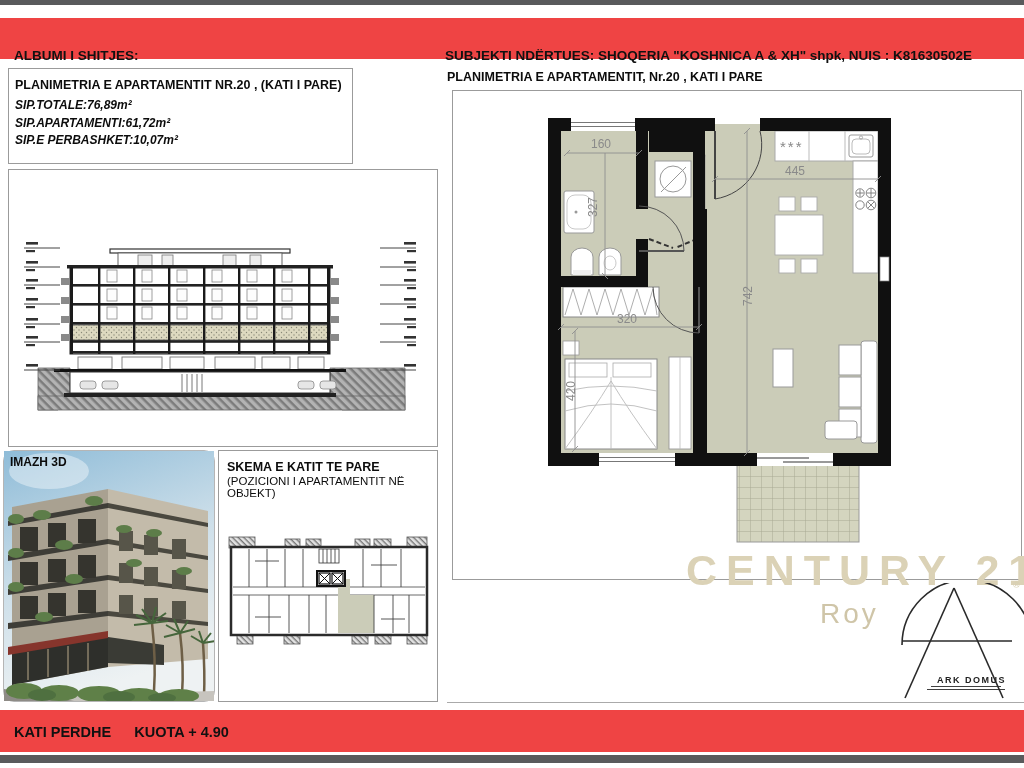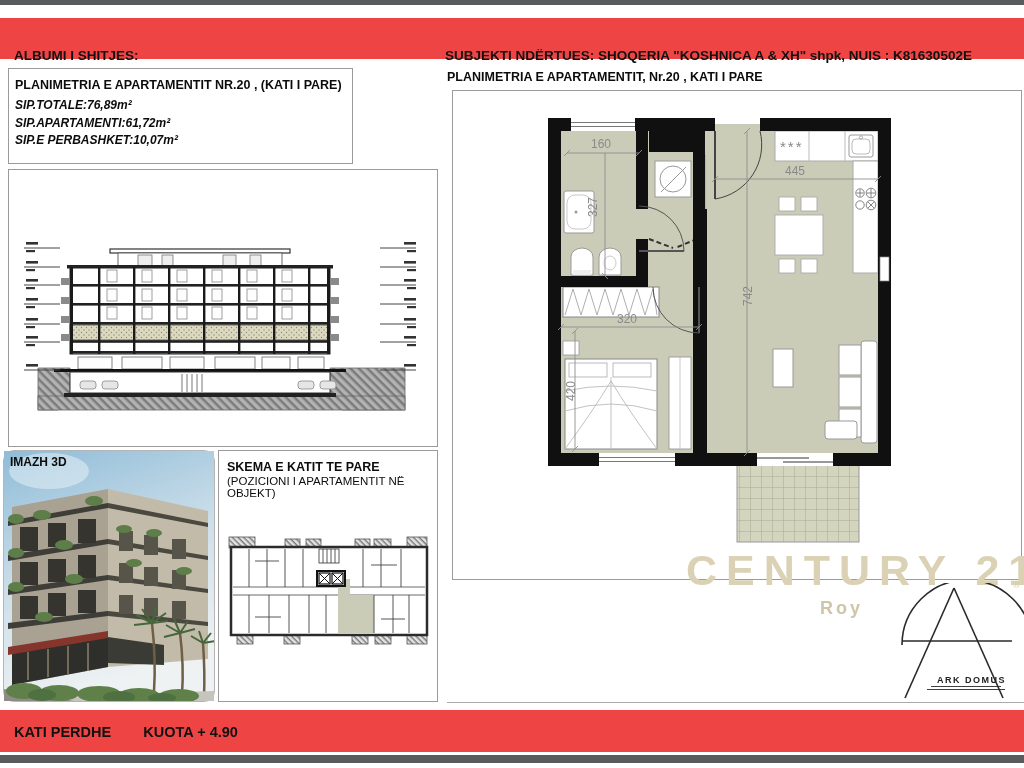--- a/index.html
+++ b/index.html
@@ -14,21 +14,21 @@
   .ptitle{font-weight:bold;font-size:12.5px;line-height:15px;color:#0c0c0c;}
   .psub{font-size:11.5px;color:#0c0c0c;}
   .infoline{font-weight:bold;font-size:12px;line-height:17.5px;color:#0c0c0c;display:block;}
   .hdr-left{left:14px;top:30px;font-weight:bold;font-size:13.5px;}
   .hdr-right{left:445px;top:30px;font-weight:bold;font-size:13.5px;white-space:nowrap;}
   .watermark{
     left:686px;top:546px;font-weight:bold;font-size:43px;letter-spacing:9px;
     color:#dbd2b6;white-space:nowrap;z-index:3;
   }
   .watermark-reg{left:1013px;top:580px;font-size:9px;color:#d8cfb2;font-weight:bold;z-index:3;}
-  .watermark-sub{left:820px;top:598px;font-size:18px;letter-spacing:3px;color:#cfc5a8;font-weight:bold;z-index:3;}
+  .watermark-sub{left:820px;top:598px;font-size:28px;letter-spacing:3px;color:#cfc5a8;font-weight:normal;z-index:3;}
   .fline{height:1px;background:#aaa;}
   svg text{font-family:"Liberation Sans",sans-serif;}
   .dim{fill:#8a8a8a;font-size:12px;}
   .footer-txt{left:14px;top:724px;font-weight:bold;font-size:14.5px;z-index:4;}
   .footer-txt span{display:inline-block;}
 </style>
 </head>
 <body>
 
 <div class="abs strip" style="left:0;top:0;width:1024px;height:5px;"></div>
@@ -580,15 +580,15 @@
     <g stroke="#2a2a2a" stroke-width="0.9">
       <line x1="38" y1="103.5" x2="108" y2="103.5"></line>
       <line x1="34" y1="106.5" x2="112" y2="106.5"></line>
     </g>
   </svg>
 </div>
 
 <div class="abs band" style="left:0;top:710px;width:1024px;height:42px;"></div>
 <div class="abs footer-txt">
   <span>KATI PERDHE</span>
-  <span style="margin-left:28px;">KUOTA + 4.90</span>
+  <span style="margin-left:19px;">KUOTA + 4.90</span>
 </div>
 <div class="abs strip" style="left:0;top:755px;width:1024px;height:8px;"></div>
 
 </body></html>

